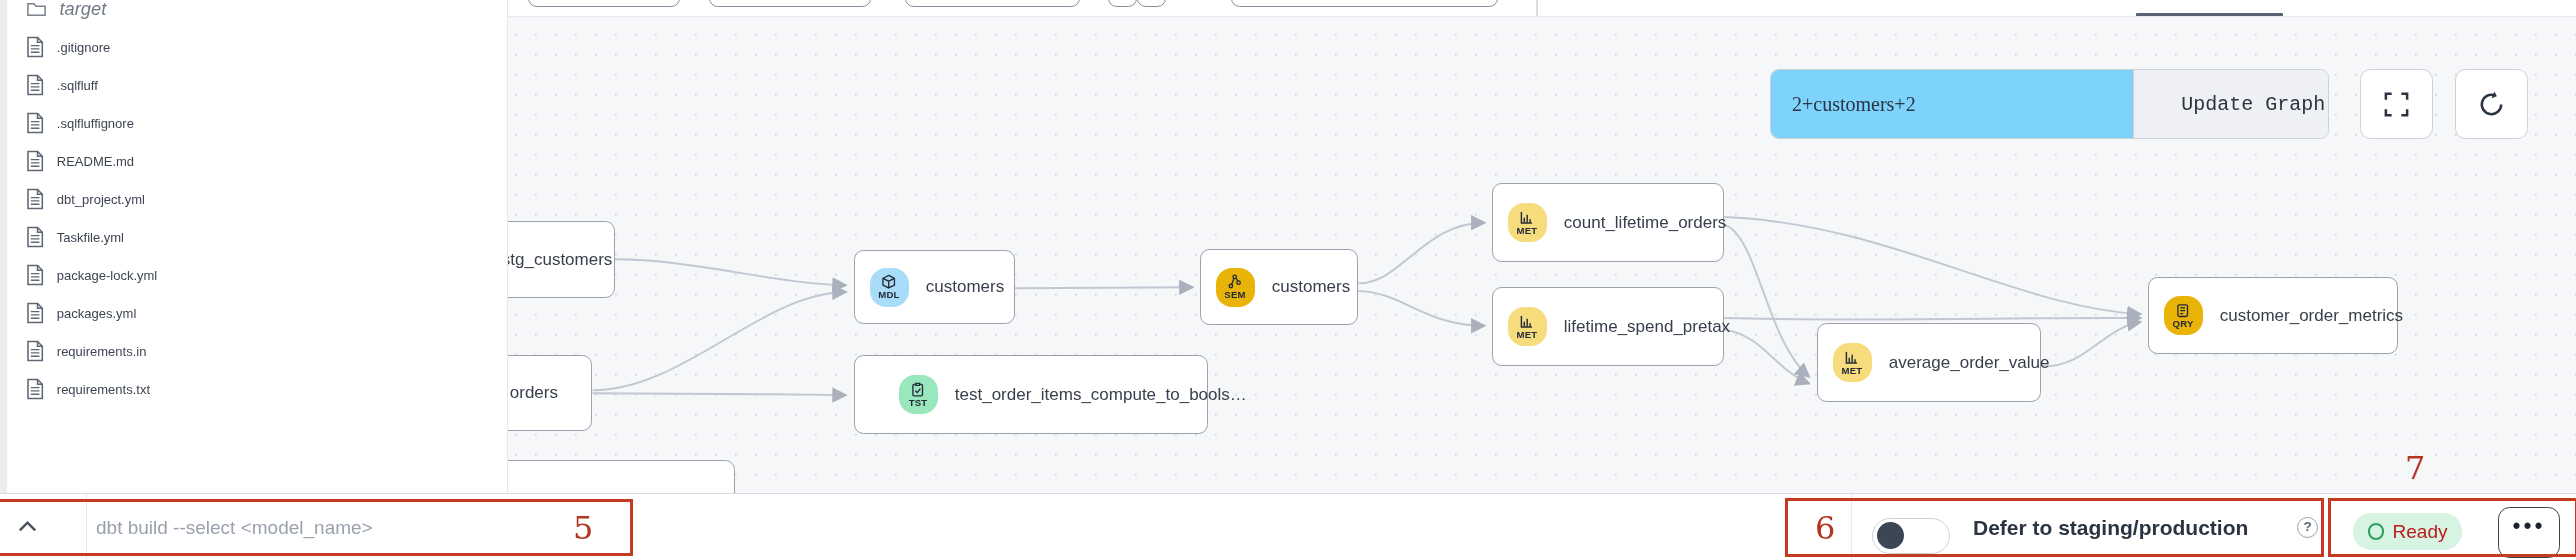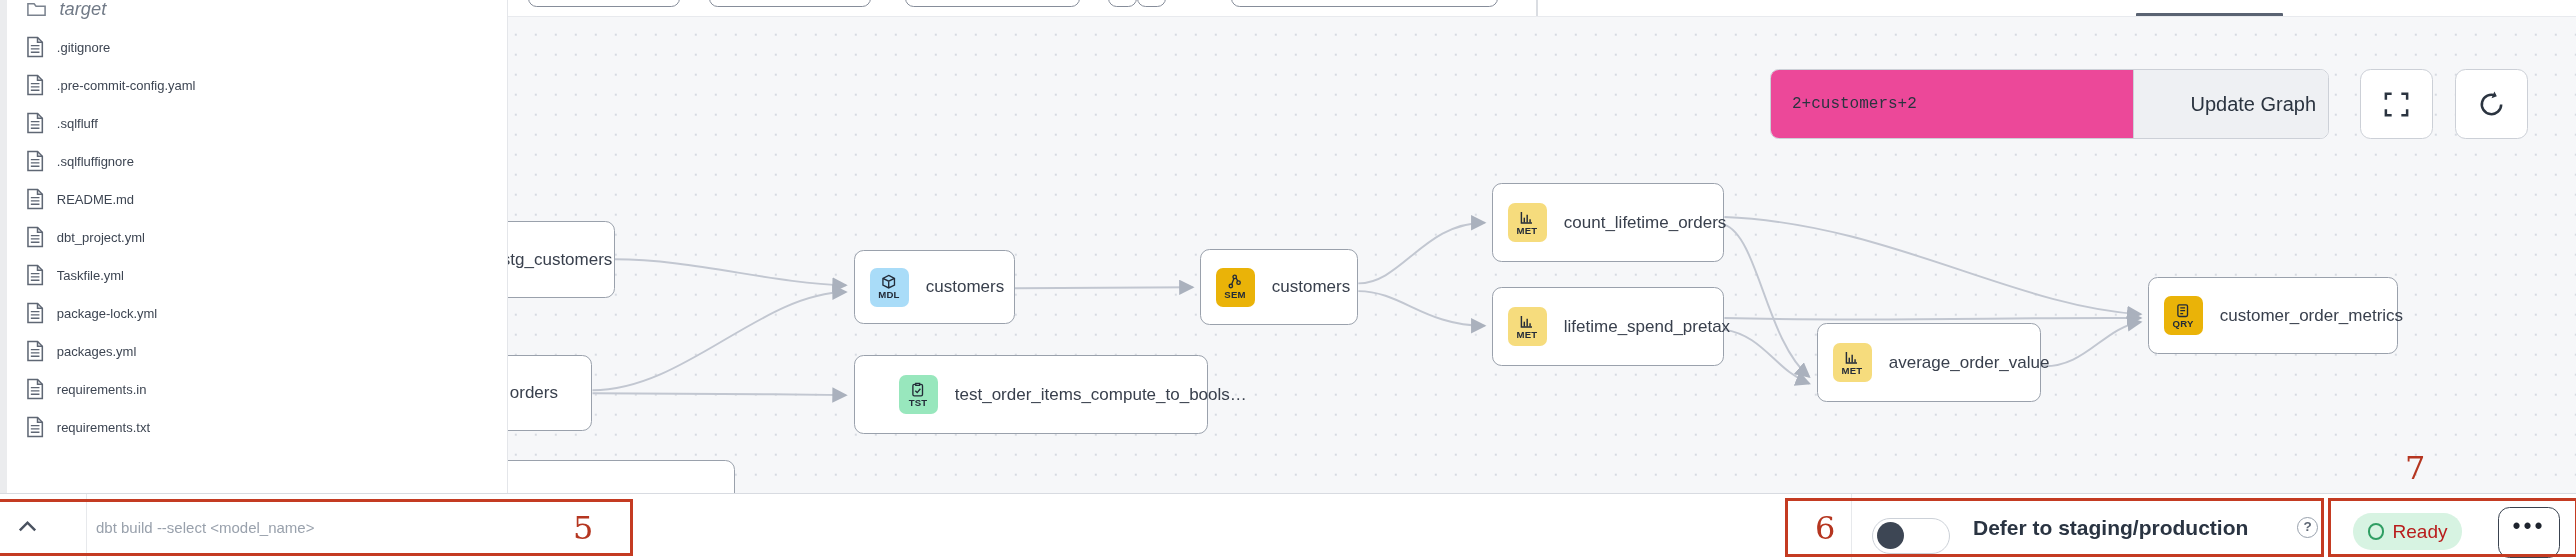--- a/index.html
+++ b/index.html
@@ -19,50 +19,50 @@
 
   
   .top-strip { position:absolute; left:0; top:0; width:2576px; height:17.3px; background:#ffffff; border-bottom:1px solid #e8eaee; overflow:hidden; z-index:3; }
   .cut-btn { position:absolute; top:-33px; height:40px; background:#fff; border:1.9px solid #868d9a; border-radius:8.7px; }
   .strip-divider { position:absolute; top:0; width:1.9px; height:17.3px; background:#dadde2; }
   .tab-underline { position:absolute; top:12.5px; height:4.8px; background:#5a6372; border-radius:1px; }
 
   
   .node { position:absolute; background:#fff; border:1.9px solid #9aa1ac; border-radius:9.6px; display:flex; align-items:center; padding-left:14.5px; gap:17.3px; z-index:2; cursor:pointer; }
   .node-label { font-size:17px; color:#39404d; white-space:nowrap; }
-  .badge { width:39px; height:39px; border-radius:7px; display:flex; flex-direction:column; align-items:center; justify-content:center; gap:1px; flex:0 0 auto; }
+  .badge { width:39px; height:39px; border-radius:16px; display:flex; flex-direction:column; align-items:center; justify-content:center; gap:1px; flex:0 0 auto; }
   .badge svg { display:block; }
   .badge-code { font-size:9.6px; font-weight:bold; color:#232b38; letter-spacing:0.2px; line-height:9.6px; }
   .badge-mdl { background:#a9dcf8; }
   .badge-sem { background:#eab308; }
   .badge-met { background:#f6dc7d; }
   .badge-tst { background:#98e7bd;margin-left:29px; }
   .badge-qry { background:#eab308; }
 
   
   .selector-group { position:absolute; left:1770px; top:69px; width:559px; height:70px; background:#fff; border:1.9px solid #ccd0d7; border-radius:8.7px; display:flex; overflow:hidden; z-index:4; }
-  .selector-input { border:none; outline:none; width:363px; height:100%; font-family:Liberation Mono, monospace; font-size:16px; color:#2b3440; padding-left:21px; background:#ec4899; }
-  .update-btn { width:196px; height:100%; background:#eef0f3; border:none; border-left:1.9px solid #ccd0d7; font-family:Liberation Sans, sans-serif; font-size:20px; color:#2b3440; cursor:pointer;padding-left:45px; }
+  .selector-input { border:none; outline:none; width:363px; height:100%; font-family:Liberation Serif, serif; font-size:20px; color:#2b3440; padding-left:21px; background:#7dd3fc; }
+  .update-btn { width:196px; height:100%; background:#eef0f3; border:none; border-left:1.9px solid #ccd0d7; font-family:Liberation Mono, monospace; font-size:20px; color:#2b3440; cursor:pointer;padding-left:45px; }
   .icon-btn { position:absolute; top:69px; width:73px; height:70px; background:#fff; border:1.9px solid #ccd0d7; border-radius:10.6px; display:flex; align-items:center; justify-content:center; cursor:pointer; z-index:4; }
   .btn-fullscreen { left:2360px; }
   .btn-refresh { left:2455px; }
 
   
   .sidebar { position:absolute; left:0; top:0; width:508px; height:493px; background:#fff; border-right:1px solid #e4e6ea; z-index:5; overflow:hidden; }
   .sidebar-gutter { position:absolute; left:0; top:0; width:6.7px; height:493px; background:#ebecee; }
   .file-list { position:absolute; left:0; top:-9.6px; width:501px; }
   .file-row { height:38px; display:flex; align-items:center; gap:12.5px; padding-left:26px; cursor:pointer; }
   .file-name { font-size:13px; color:#3d4552; white-space:nowrap; }
   .folder-name { font-size:18.3px; color:#717a87; font-style:italic; }
 
   
   .bottom-bar { position:absolute; left:0; top:493px; width:2576px; height:67px; background:#fff; border-top:1px solid #d8dbe1; z-index:6; }
   .chevron-up { position:absolute; left:13.5px; top:21px; cursor:pointer; }
   .bb-divider { position:absolute; top:0; width:1.4px; height:67px; background:#e7e9ec; }
-  .command-input { position:absolute; left:96px; top:0; width:501px; height:67px; border:none; outline:none; background:transparent; font-family:"Liberation Sans",sans-serif; font-size:15px; color:#3d4552; }
+  .command-input { position:absolute; left:96px; top:0; width:501px; height:67px; border:none; outline:none; background:transparent; font-family:"Liberation Sans",sans-serif; font-size:19px; color:#3d4552; }
   .command-input::placeholder { color:#99a1ac; opacity:1; }
   .toggle { position:absolute; left:1872px; top:24px; width:78px; height:36px; background:#fff; border:1.9px solid #ccd1d8; border-radius:18.3px; cursor:pointer; }
   .toggle-knob { position:absolute; left:3.9px; top:3.4px; width:27px; height:27px; border-radius:50%; background:#3d4654; }
   .defer-label { position:absolute; left:1973px; top:0; height:67px; line-height:67px; font-size:21px; font-weight:bold; color:#2a3442; }
   .help-icon { position:absolute; left:2297px; top:23px; width:21px; height:21px; border:1.5px solid #97a0ac; border-radius:50%; color:#5d6673; font-size:13.5px; font-weight:bold; text-align:center; line-height:18.3px; cursor:pointer; }
   .ready-badge { position:absolute; left:2353px; top:19px; height:37px; border-radius:18.3px; background:#d7f3e2; display:flex; align-items:center; gap:8.7px; padding:0 14.5px; cursor:pointer; }
   .ready-circle { width:16.4px; height:16.4px; border:2.3px solid #2f9e63; border-radius:50%; }
   .ready-text { font-size:19px; color:#b91c1c; }
   .dots-btn { position:absolute; left:2498px; top:12.5px; width:62px; height:51px; background:#fff; border:1.9px solid #39424f; border-radius:11.6px; display:flex; align-items:center; justify-content:center; cursor:pointer; }
   .dots-btn span { font-size:23px; letter-spacing:2.9px; color:#1e242e; line-height:9.6px; padding-bottom:9.6px; }
@@ -251,28 +251,20 @@
             <path d="M5 10 h9 M5 13.5 h9 M5 17 h9" stroke-width="1.4"></path>
           </svg>
         <span class="file-name">.gitignore</span>
       </div>
       <div class="file-row">
         <svg width="18.3" height="22" viewBox="0 0 19 23" fill="none" stroke="#5f6774" stroke-width="1.6">
             <path d="M2 1.5 H12 L17 6.5 V21.5 H2 Z"></path>
             <path d="M12 1.5 V6.5 H17"></path>
             <path d="M5 10 h9 M5 13.5 h9 M5 17 h9" stroke-width="1.4"></path>
           </svg>
-        <span class="file-name">.pre-commit-config.yaml</span>
-      </div>
-      <div class="file-row">
-        <svg width="18.3" height="22" viewBox="0 0 19 23" fill="none" stroke="#5f6774" stroke-width="1.6">
-            <path d="M2 1.5 H12 L17 6.5 V21.5 H2 Z"></path>
-            <path d="M12 1.5 V6.5 H17"></path>
-            <path d="M5 10 h9 M5 13.5 h9 M5 17 h9" stroke-width="1.4"></path>
-          </svg>
         <span class="file-name">.sqlfluff</span>
       </div>
       <div class="file-row">
         <svg width="18.3" height="22" viewBox="0 0 19 23" fill="none" stroke="#5f6774" stroke-width="1.6">
             <path d="M2 1.5 H12 L17 6.5 V21.5 H2 Z"></path>
             <path d="M12 1.5 V6.5 H17"></path>
             <path d="M5 10 h9 M5 13.5 h9 M5 17 h9" stroke-width="1.4"></path>
           </svg>
         <span class="file-name">.sqlfluffignore</span>
       </div>

